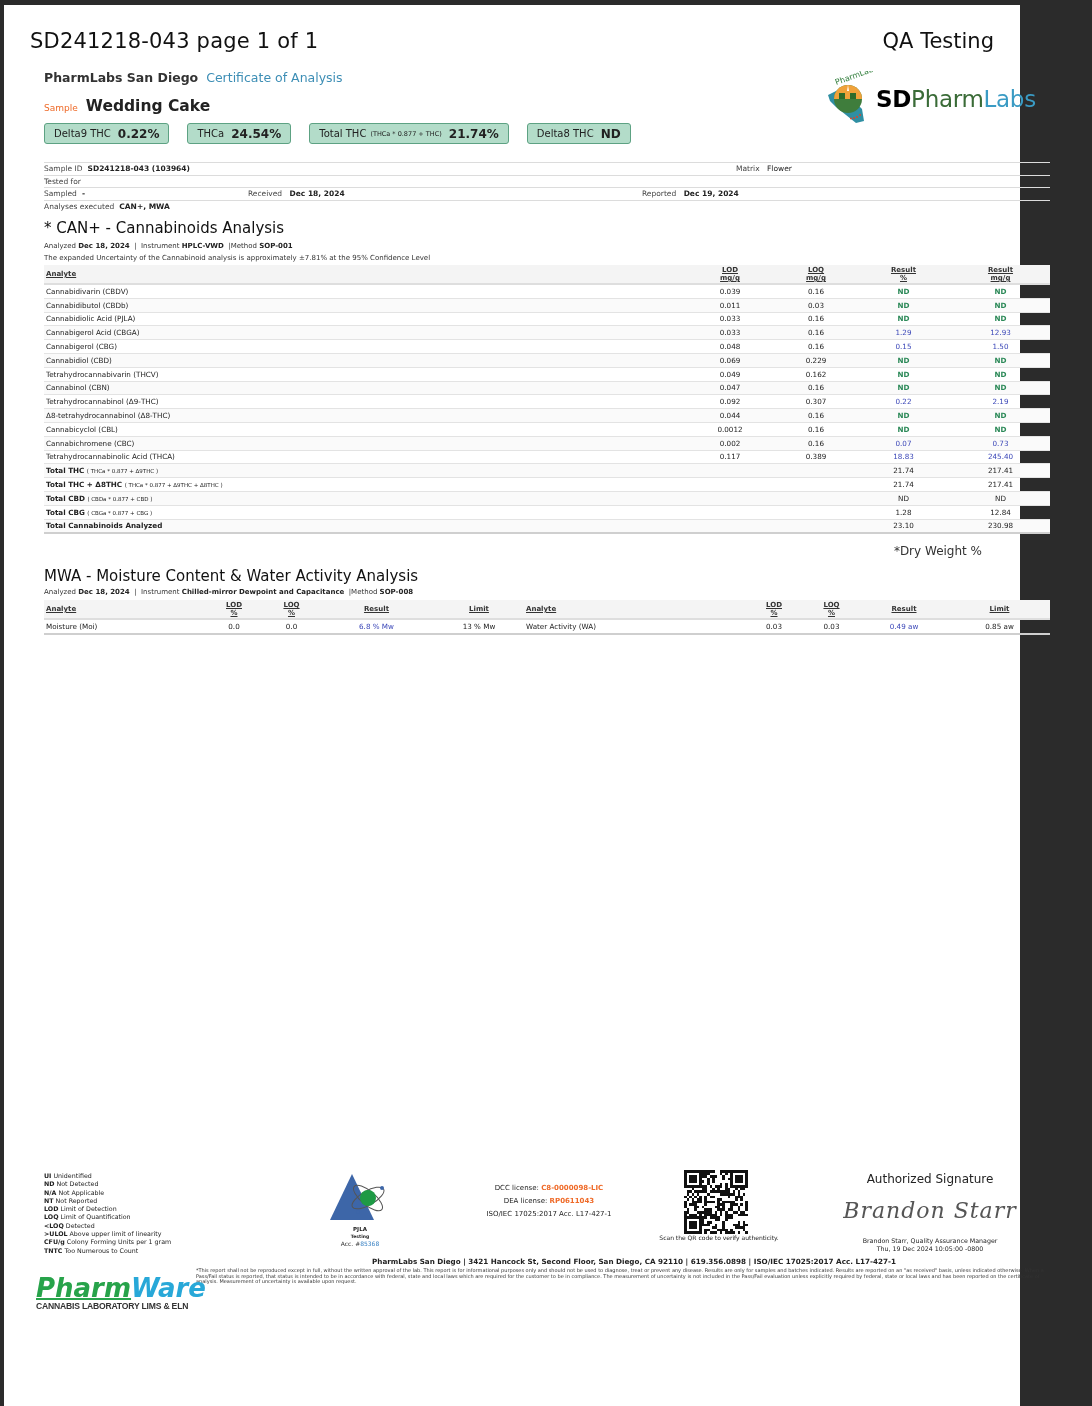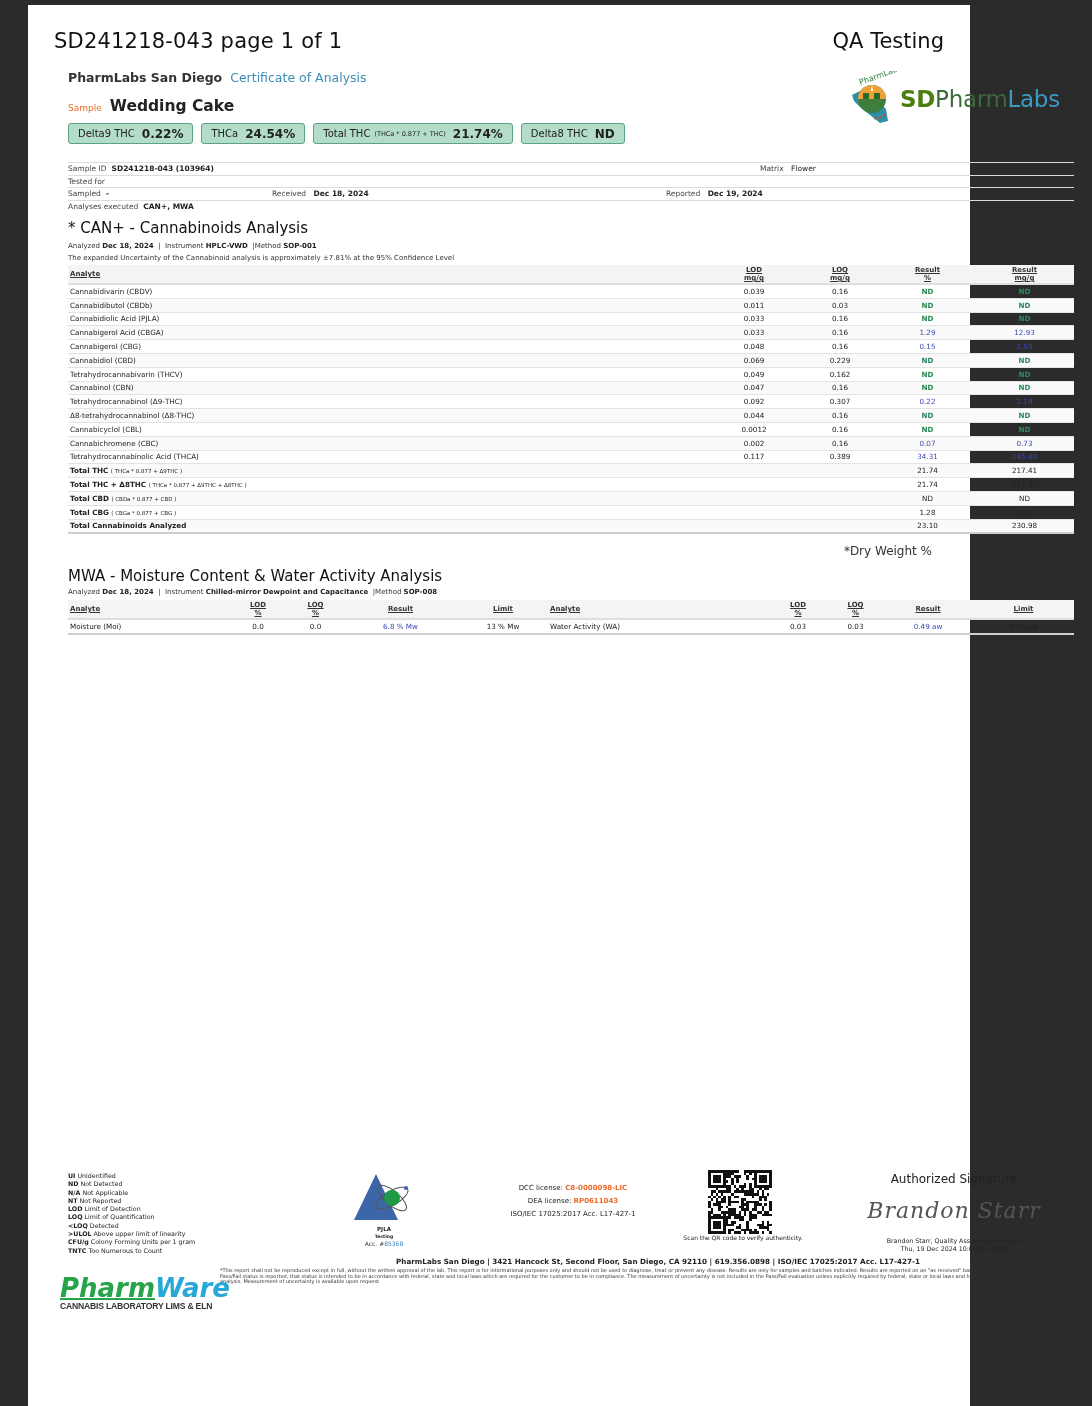--- a/index.html
+++ b/index.html
@@ -1,41 +1,41 @@
 <!DOCTYPE html>
 <html><head>
 <meta charset="utf-8">
 <style>
   html, body { margin: 0; padding: 0; }
   body {
     width: 1092px; height: 1406px; background: #2b2b2b; position: relative; overflow: hidden;
     font-family: "DejaVu Sans", sans-serif; color: #222;
   }
   .page {
-    position: absolute; left: 4px; top: 5px; width: 942px; height: 1401px; background: #ffffff; margin-left: 24px;
+    position: absolute; left: 4px; top: 5px; width: 1016px; height: 1401px; background: #ffffff;
   }
   .abs { position: absolute; }
   .doc-title { left: 26px; top: 24px; font-size: 21px; color: #111; letter-spacing: 0.2px; }
   .qa-title { right: 26px; top: 24px; font-size: 21px; color: #111; }
   .lab-line { left: 40px; top: 65px; font-size: 12.5px; }
   .lab-name { font-weight: bold; color: #333; }
   .coa { color: #3d8eb5; margin-left: 4px; }
   .sample-line { left: 40px; top: 91px; }
   .sample-label { font-size: 9px; color: #ef6a28; }
   .sample-name { font-size: 15.5px; font-weight: bold; color: #222; margin-left: 3px; }
-  .badges { left: 40px; top: 118px; display: flex; gap: 8px; }
+  .badges { left: 40px; top: 118px; display: flex; gap: 18px; }
   .badge {
     background: #b3dcc9; border: 1px solid #5da283; border-radius: 3px; height: 19px;
     display: flex; align-items: center; padding: 0 9px; font-size: 10px; color: #222; white-space: nowrap;
   }
   .badge .bval { font-weight: bold; font-size: 12px; margin-left: 7px; }
   .badge .bsub { font-size: 6.5px; margin-left: 4px; }
   .logo { left: 818px; top: 66px; width: 230px; height: 58px; }
   .logo-text { position: absolute; left: 54px; top: 15px; font-size: 23px; white-space: nowrap; letter-spacing: -0.3px; }
-  .sd { color: #4d7c0f; font-weight: bold; }
+  .sd { color: #000000; font-weight: bold; }
   .pharm { color: #3a6b37; }
   .labs { color: #3a9bc4; }
 
   .info { left: 40px; width: 1006px; font-size: 7.5px; }
   .info-row { height: 11.5px; border-bottom: 1px solid #dcdcdc; position: relative; display: flex; align-items: center; }
   .info-row.top { border-top: 1px solid #dcdcdc; }
   .info-row.last { border-bottom: none; }
   .lbl { color: #444; }
   .val { font-weight: bold; color: #222; margin-left: 5px; }
 
@@ -271,21 +271,21 @@
           <td class="left">Cannabichromene (CBC)</td>
           <td>0.002</td>
           <td>0.16</td>
           <td class="pos">0.07</td>
           <td class="pos">0.73</td>
         </tr>
         <tr>
           <td class="left">Tetrahydrocannabinolic Acid (THCA)</td>
           <td>0.117</td>
           <td>0.389</td>
-          <td class="pos">34.31</td>
+          <td class="pos">18.83</td>
           <td class="pos">245.40</td>
         </tr>
         <tr>
           <td class="left bold"><span>Total THC</span> <span class="small">( THCa * 0.877 + Δ9THC )</span></td>
           <td></td>
           <td></td>
           <td>21.74</td>
           <td>217.41</td>
         </tr>
         <tr>

